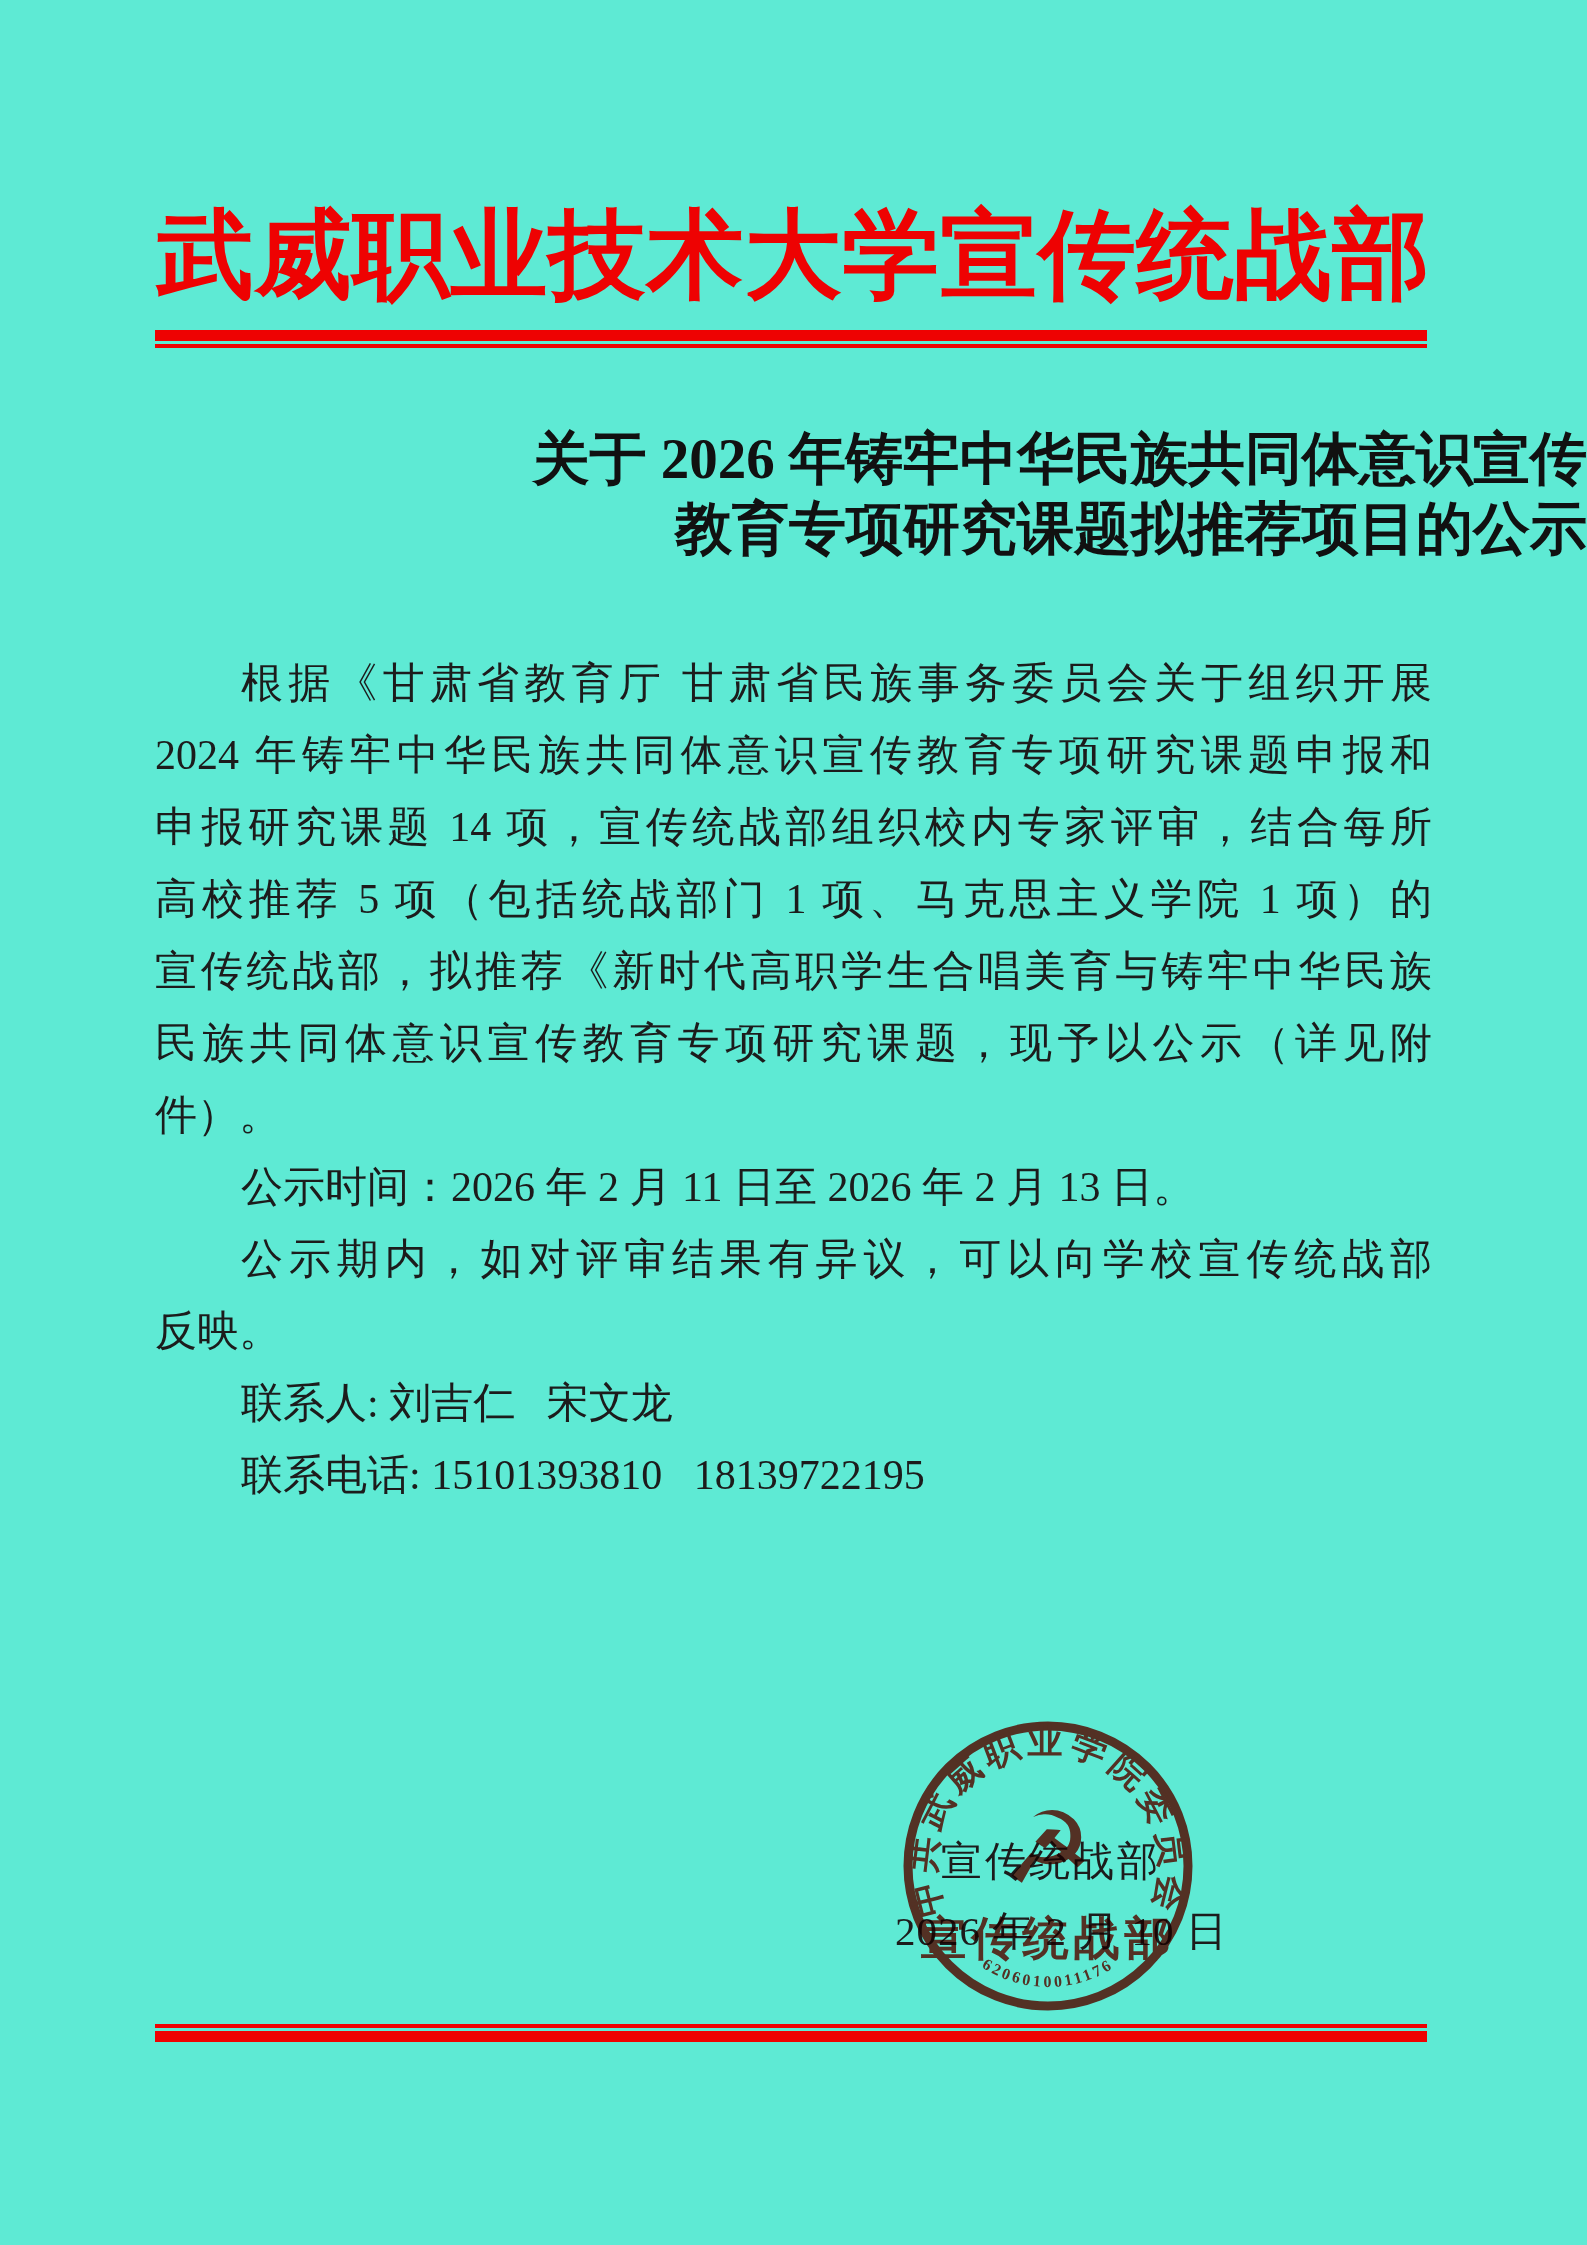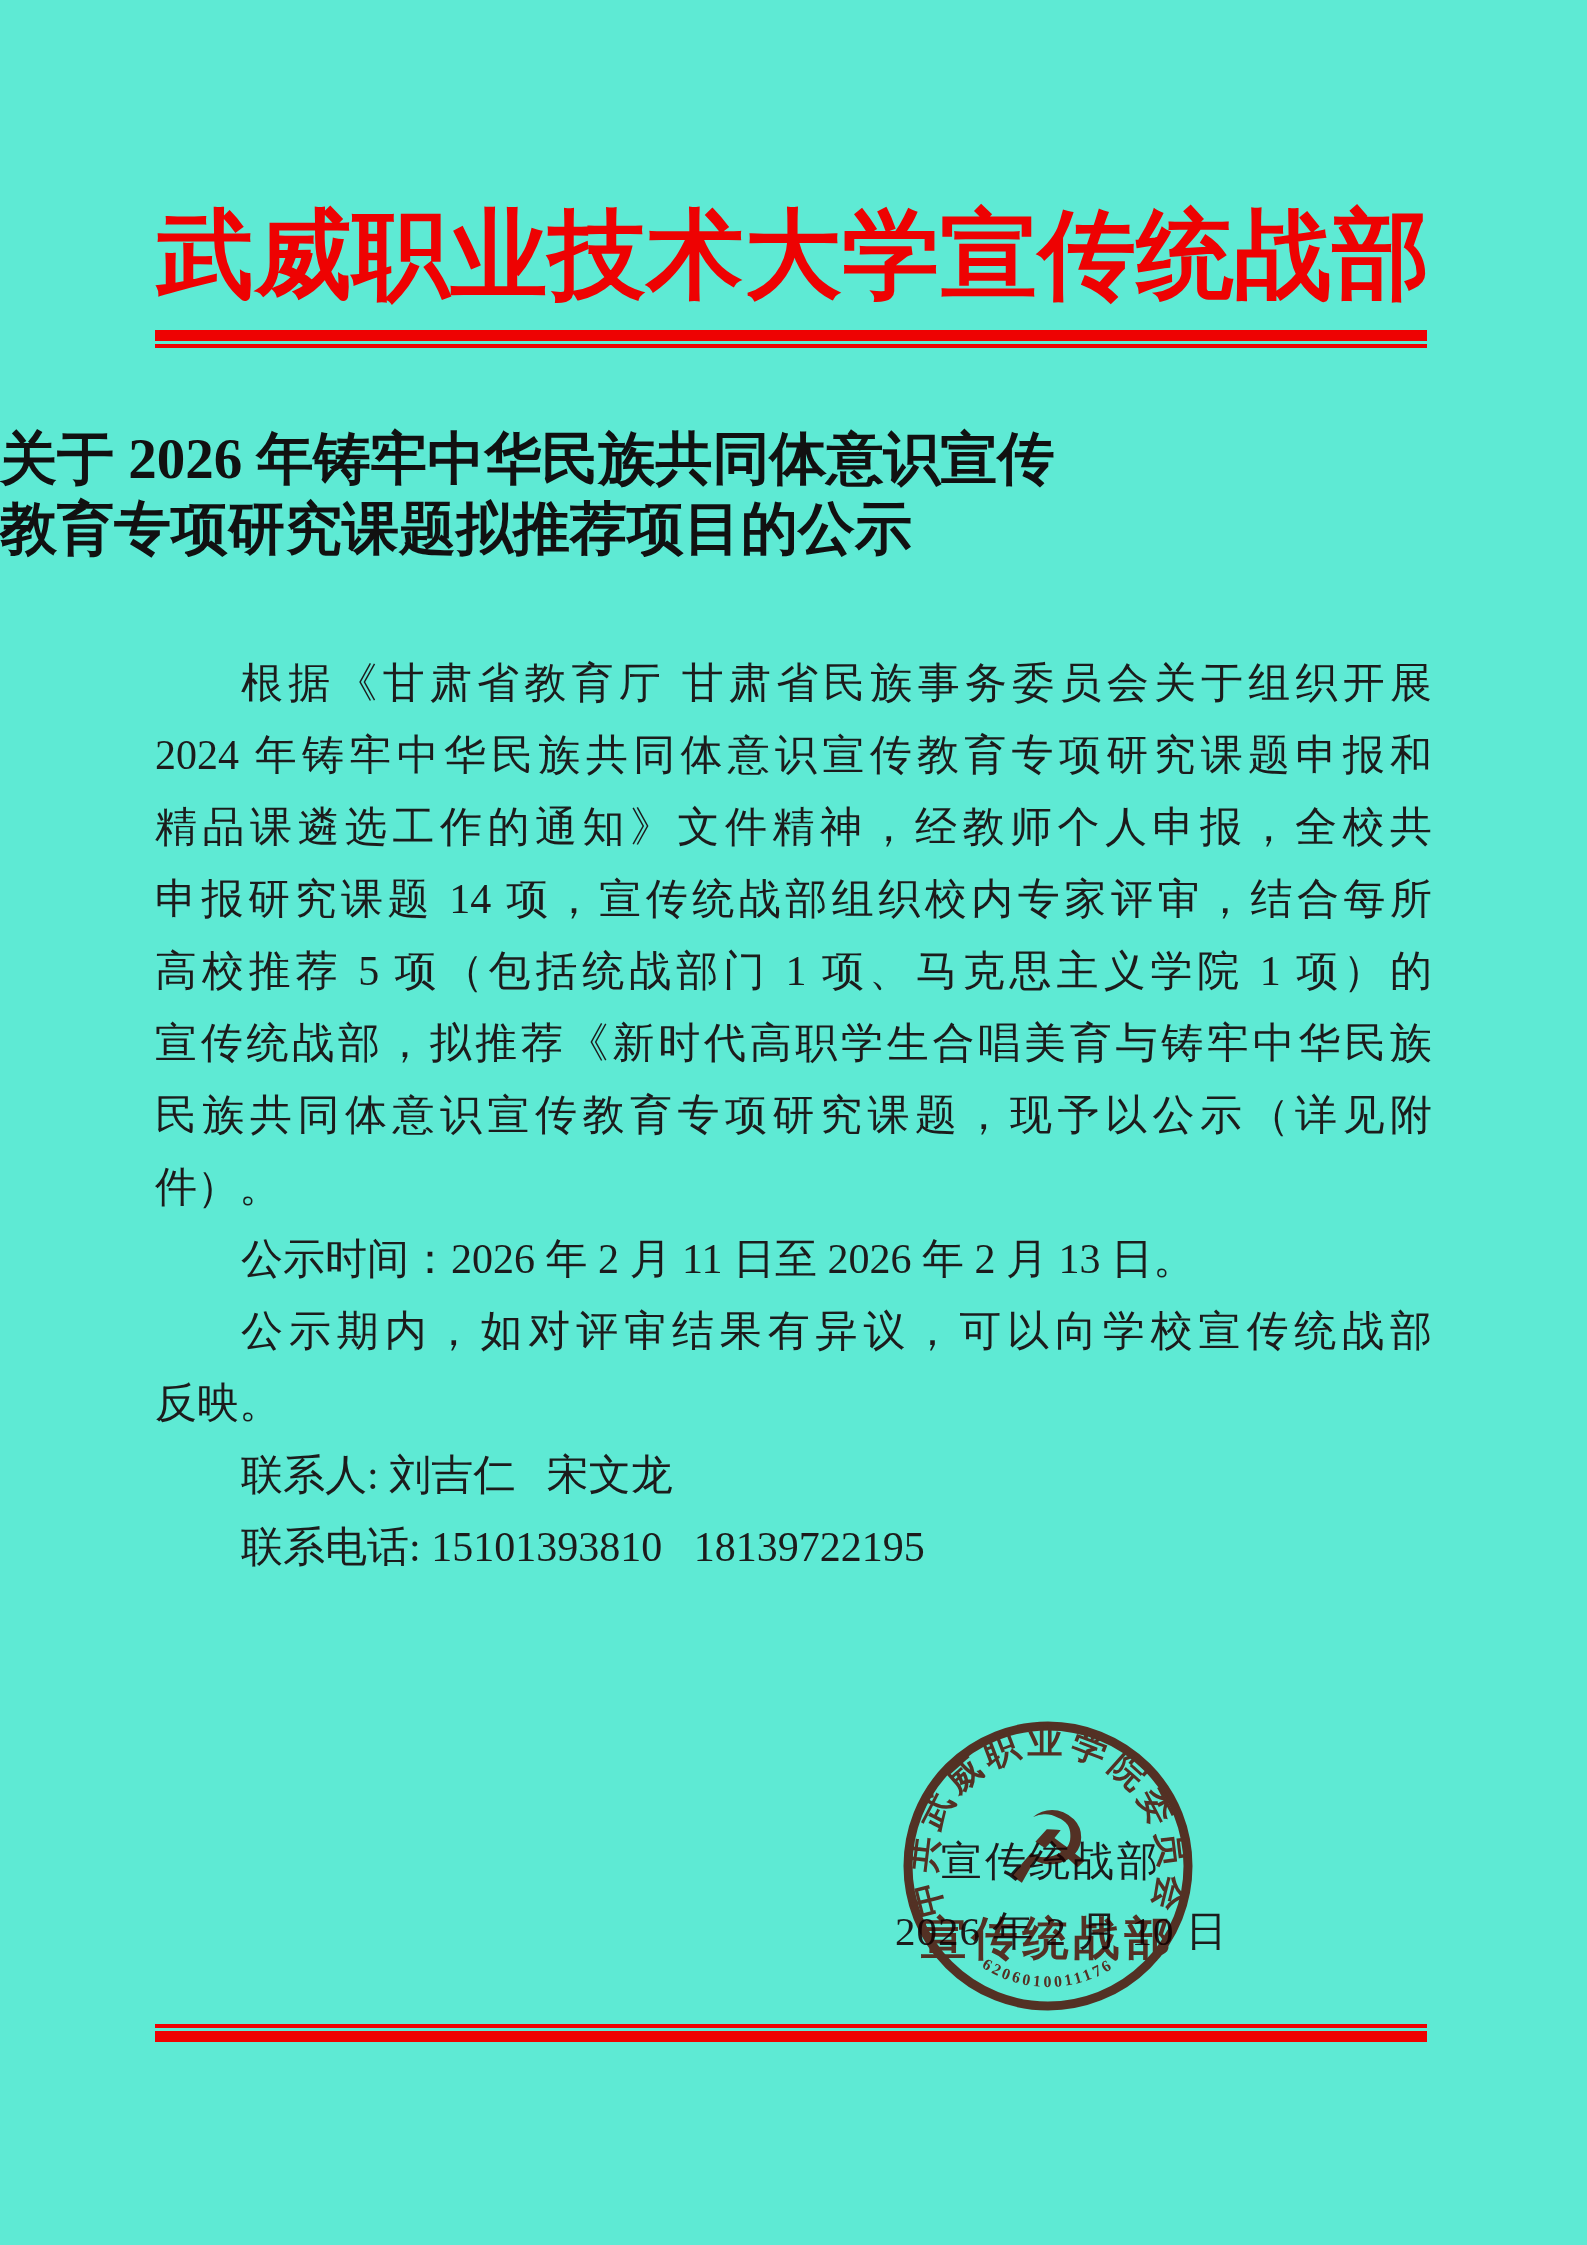--- a/index.html
+++ b/index.html
@@ -26,21 +26,21 @@
     letter-spacing:1px;
     white-space:nowrap;
   }
   .rule{position:absolute;left:155px;width:1272px;background:var(--accent-red);}
   .rule-top-thick{top:330px;height:11px;}
   .rule-top-thin{top:344px;height:4px;}
   .rule-bottom-thin{top:2024px;height:4px;}
   .rule-bottom-thick{top:2031px;height:11px;}
   .doc-title{
     position:absolute;left:0;top:424px;width:100%;
-    text-align:left;
+    text-align:right;
     font-size:57px;line-height:70px;
     font-weight:bold;
     color:#111;
   }
   .body-block{
     position:absolute;left:155px;top:647px;width:1277px;
   }
   .body-line{
     font-size:42px;
     line-height:72px;
@@ -82,21 +82,20 @@
   <div class="rule rule-top-thin"></div>
 
   <div class="doc-title">
     <div>关于 2026 年铸牢中华民族共同体意识宣传</div>
     <div>教育专项研究课题拟推荐项目的公示</div>
   </div>
 
   <div class="body-block">
       <div class="body-line justify indent">根据《甘肃省教育厅 甘肃省民族事务委员会关于组织开展</div>
       <div class="body-line justify">2024 年铸牢中华民族共同体意识宣传教育专项研究课题申报和</div>
-      <div class="body-line justify">精品课遴选工作的通知》文件精神，经教师个人申报，全校共</div>
       <div class="body-line justify">申报研究课题 14 项，宣传统战部组织校内专家评审，结合每所</div>
       <div class="body-line justify">高校推荐 5 项（包括统战部门 1 项、马克思主义学院 1 项）的</div>
       <div class="body-line justify">宣传统战部，拟推荐《新时代高职学生合唱美育与铸牢中华民族</div>
       <div class="body-line justify">民族共同体意识宣传教育专项研究课题，现予以公示（详见附</div>
       <div class="body-line">件）。</div>
       <div class="body-line indent">公示时间：2026 年 2 月 11 日至 2026 年 2 月 13 日。</div>
       <div class="body-line justify indent">公示期内，如对评审结果有异议，可以向学校宣传统战部</div>
       <div class="body-line">反映。</div>
       <div class="body-line indent">联系人: 刘吉仁   宋文龙</div>
       <div class="body-line indent">联系电话: 15101393810   18139722195</div>

